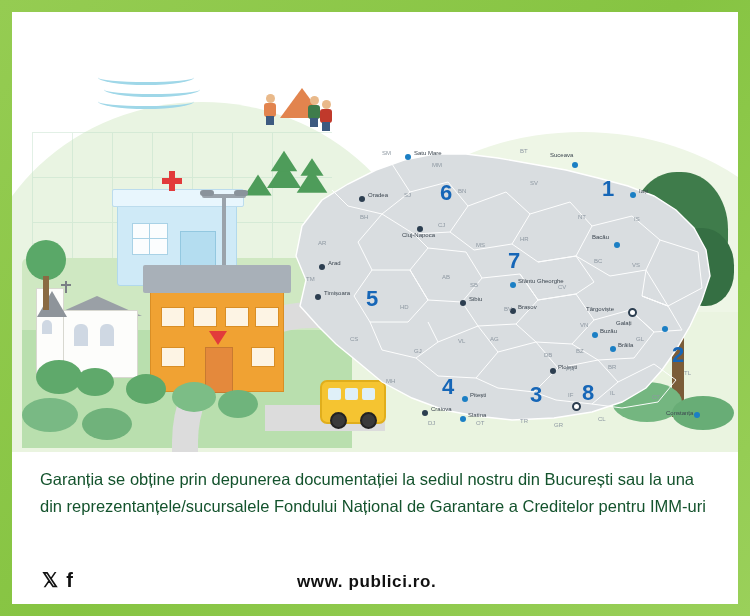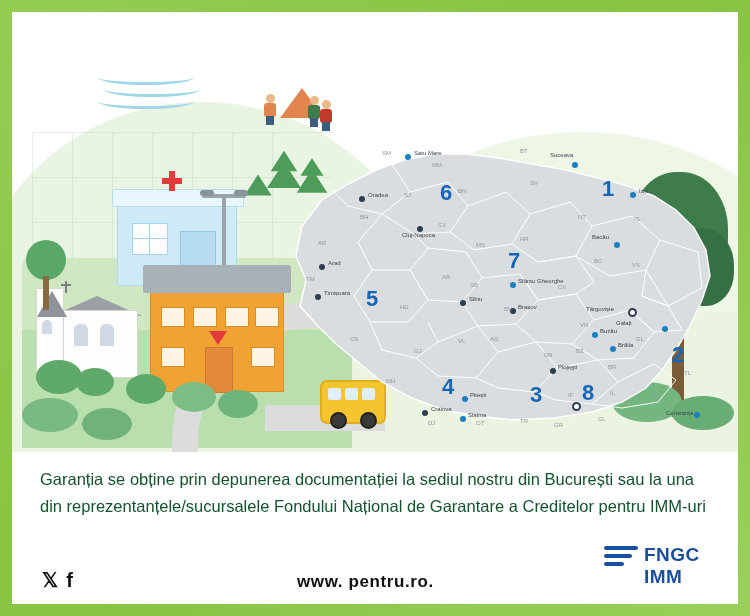--- a/index.html
+++ b/index.html
@@ -885,27 +885,18 @@
     </div>
 
     <div class="footer">
       <div class="footer-text">Garanția se obține prin depunerea documentației la sediul nostru din București sau la una din reprezentanțele/sucursalele Fondului Național de Garantare a Creditelor pentru IMM-uri</div>
 
       <div class="social">
         <span>𝕏</span>
         <span>f</span>
       </div>
 
-      <div class="website">www.  pentru.ro.</div>
-
-      <div class="logo">
-        <div class="logo-mark">
-          <i style="top:2px;width:34px;"></i>
-          <i style="top:10px;width:28px;"></i>
-          <i style="top:18px;width:20px;"></i>
-        </div>
-        <div class="logo-text-1">FNGC</div>
-        <div class="logo-text-2">IMM</div>
-      </div>
+      <div class="website">www.  publici.ro.</div>
+
     </div>
 
   </div>
 </div>
 
 </body></html>

